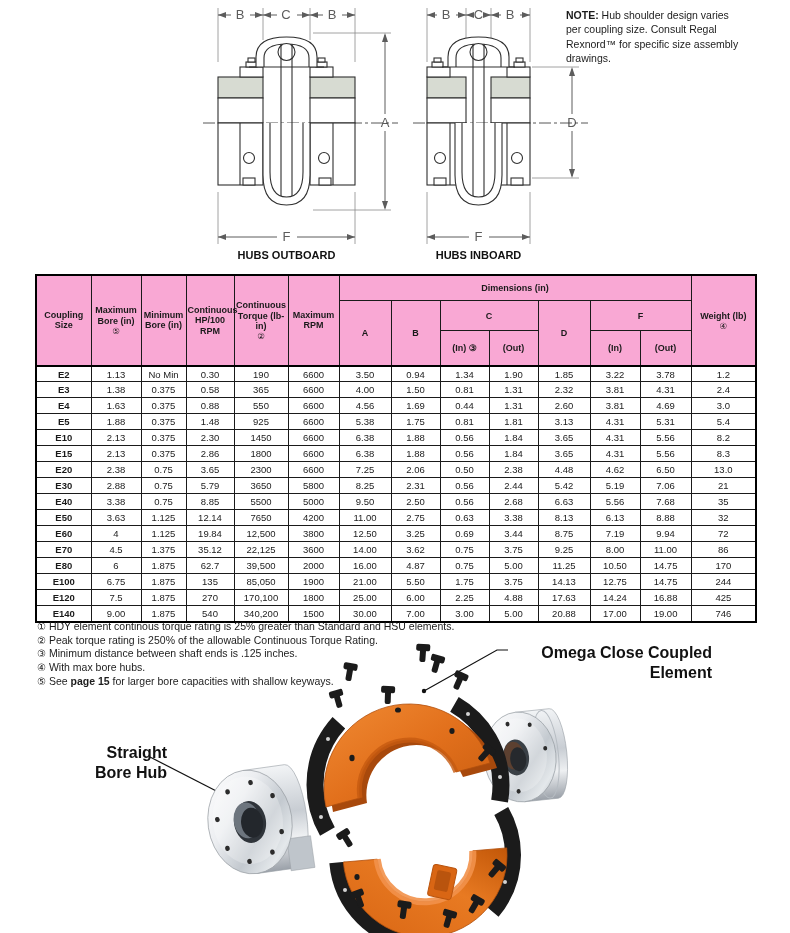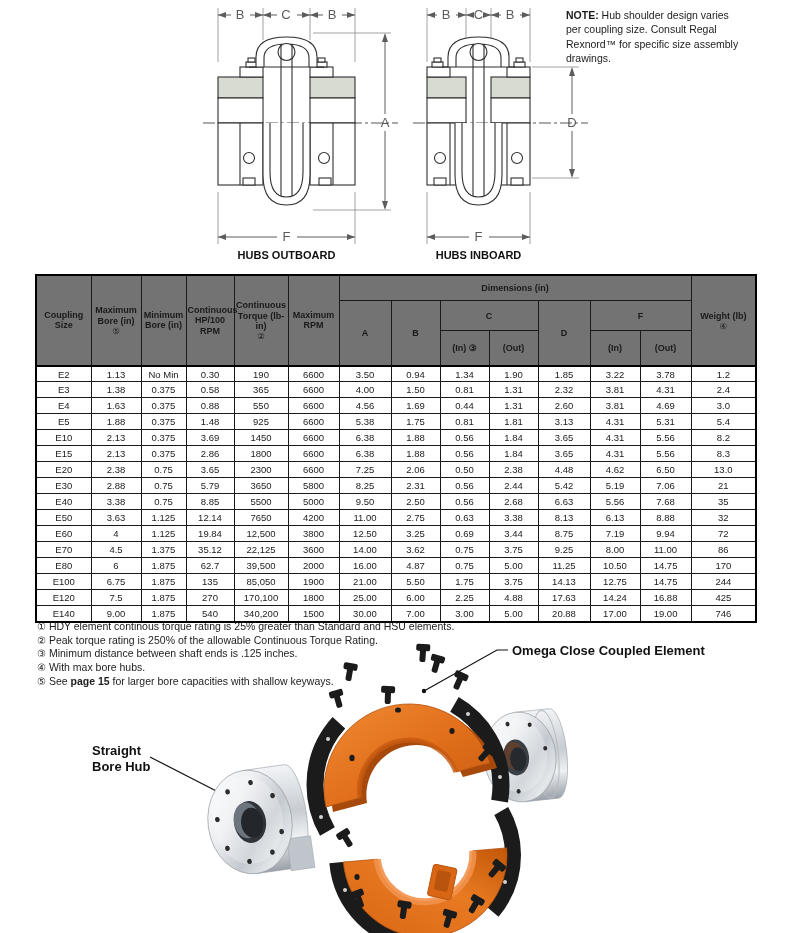--- a/index.html
+++ b/index.html
@@ -13,37 +13,37 @@
   
   .drawings { position:absolute; left:0; top:0; }
   svg text { font-family:"Liberation Sans", sans-serif; }
   .dimtxt { font-size:13px; fill:#5c5c5c; }
   .cap { font-size:11px; font-weight:bold; fill:#111; }
 
   
   table.spec { position:absolute; left:35px; top:274px; width:720px; border-collapse:collapse; table-layout:fixed;
                border:2px solid #000; }
   table.spec th, table.spec td { border:1px solid #1a1a1a; text-align:center; vertical-align:middle; color:#1a1a1a; }
-  table.spec thead th { background:#737373; font-size:9px; font-weight:bold; line-height:1.15; padding:7px 1px; }
+  table.spec thead th { background:#f9a8d4; font-size:9px; font-weight:bold; line-height:1.15; padding:7px 1px; }
   table.spec thead tr.h1 th { height:18px; }
   table.spec thead tr.h2 th { height:30px; }
   table.spec thead tr.h3 th { height:35px; }
   table.spec thead tr:last-child th, table.spec thead th.bot { border-bottom:2px solid #000; }
   table.spec tbody td { font-size:9.5px; height:16px; padding:0 1px; background:#fff; }
-  table.spec tbody td.size-col { font-weight:normal; }
+  table.spec tbody td.size-col { font-weight:bold; }
   .note-mark { display:block; font-weight:normal; font-size:8.5px; line-height:1; padding-top:1px; }
 
   
   .footnotes { position:absolute; left:37px; top:620px; width:430px; font-size:10.5px; color:#1c1c1c; line-height:1.27; }
   .footnote { white-space:nowrap; }
   .fm { font-size:10px; }
 
   
   .illus { position:absolute; left:0; top:630px; }
-  .illus-label { position:absolute; font-size:13px; font-weight:bold; color:#111; line-height:1.25; }
+  .illus-label { position:absolute; font-size:16px; font-weight:bold; color:#111; line-height:1.25;text-align:right; }
   .label-omega { left:512px; top:643px; width:200px; }
   .label-hub { left:92px; top:743px; width:75px; }
 </style>
 </head>
 <body>
 
 <div id="page">
 
   <svg class="drawings" width="790" height="270" viewBox="0 0 790 270">
     <g stroke-linecap="butt" fill="none">
@@ -311,21 +311,21 @@
           <td>1.81</td>
           <td>3.13</td>
           <td>4.31</td>
           <td>5.31</td>
           <td>5.4</td>
         </tr>
         <tr>
           <td class="size-col">E10</td>
           <td>2.13</td>
           <td>0.375</td>
-          <td>3.69</td>
+          <td>2.30</td>
           <td>1450</td>
           <td>6600</td>
           <td>6.38</td>
           <td>1.88</td>
           <td>0.56</td>
           <td>1.84</td>
           <td>3.65</td>
           <td>4.31</td>
           <td>5.56</td>
           <td>8.2</td>

